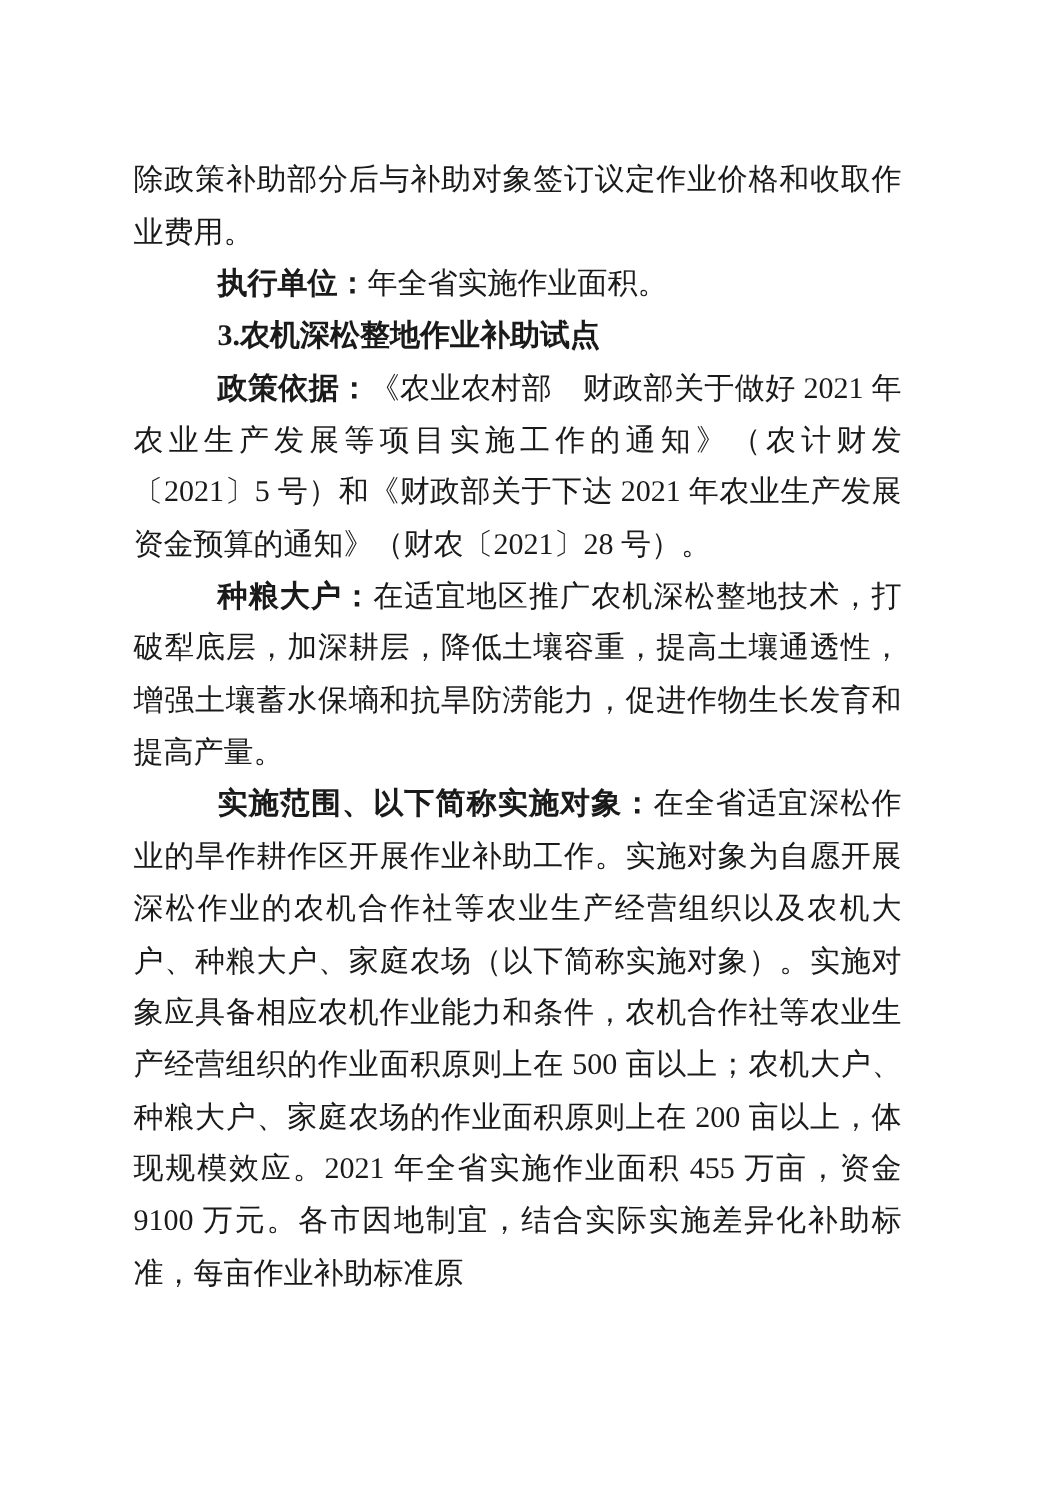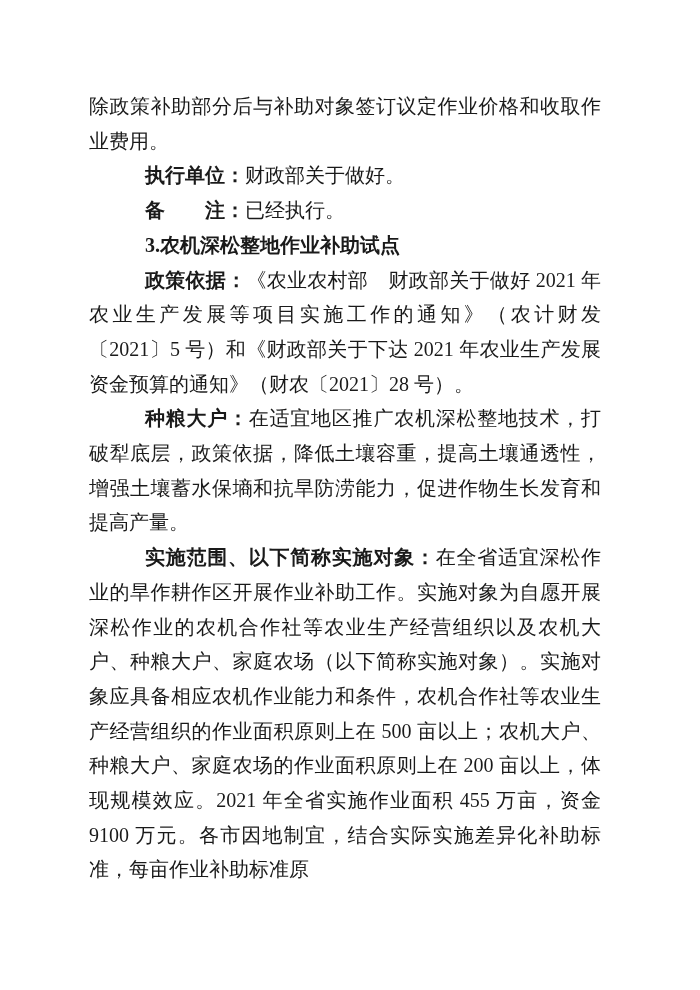--- a/index.html
+++ b/index.html
@@ -9,21 +9,21 @@
     width: 700px;
     height: 990px;
     background: #ffffff;
     font-family: "Liberation Serif", "DejaVu Serif", serif;
     color: #1a1a1a;
     overflow: hidden;
   }
   .content {
     position: absolute;
     left: 89px;
-    top: 89px;
+    top: 103px;
     width: 512px;
     font-size: 20px;
     line-height: 34.7px;
     text-align: justify;
     text-justify: inter-ideograph;
   }
   .para {
     margin: 0;
     text-indent: 56px;
   }
@@ -43,27 +43,26 @@
 </style>
 </head>
 <body>
 
 <div class="page">
   <div class="content">
 
     <p class="para no-indent"><span>除政策补助部分后与补助对象签订议定作业价格和收取作业费用。</span></p>
 
 
-    <p class="para"><span class="label">执行单位：</span><span>财政部关于做好。</span></p>
+    <p class="para"><span class="label">执行单位：</span><span>年全省实施作业面积。</span></p>
 
-    <p class="para"><span class="label">备　　注：</span><span>已经执行。</span></p>
 
     <p class="para heading"><span>3.农机深松整地作业补助试点</span></p>
 
     <p class="para"><span class="label">政策依据：</span><span>《农业农村部　财政部关于做好 2021 年农业生产发展等项目实施工作的通知》（农计财发〔2021〕5 号）和《财政部关于下达 2021 年农业生产发展资金预算的通知》（财农〔2021〕28 号）。</span></p>
 
-    <p class="para"><span class="label">种粮大户：</span><span>在适宜地区推广农机深松整地技术，打破犁底层，政策依据，降低土壤容重，提高土壤通透性，增强土壤蓄水保墒和抗旱防涝能力，促进作物生长发育和提高产量。</span></p>
+    <p class="para"><span class="label">种粮大户：</span><span>在适宜地区推广农机深松整地技术，打破犁底层，加深耕层，降低土壤容重，提高土壤通透性，增强土壤蓄水保墒和抗旱防涝能力，促进作物生长发育和提高产量。</span></p>
 
     <p class="para"><span class="label">实施范围、以下简称实施对象：</span><span>在全省适宜深松作业的旱作耕作区开展作业补助工作。实施对象为自愿开展深松作业的农机合作社等农业生产经营组织以及农机大户、种粮大户、家庭农场（以下简称实施对象）。实施对象应具备相应农机作业能力和条件，农机合作社等农业生产经营组织的作业面积原则上在 500 亩以上；农机大户、种粮大户、家庭农场的作业面积原则上在 200 亩以上，体现规模效应。2021 年全省实施作业面积 455 万亩，资金 9100 万元。各市因地制宜，结合实际实施差异化补助标准，每亩作业补助标准原</span></p>
 
   </div>
 
 </div>
 
 </body></html>

